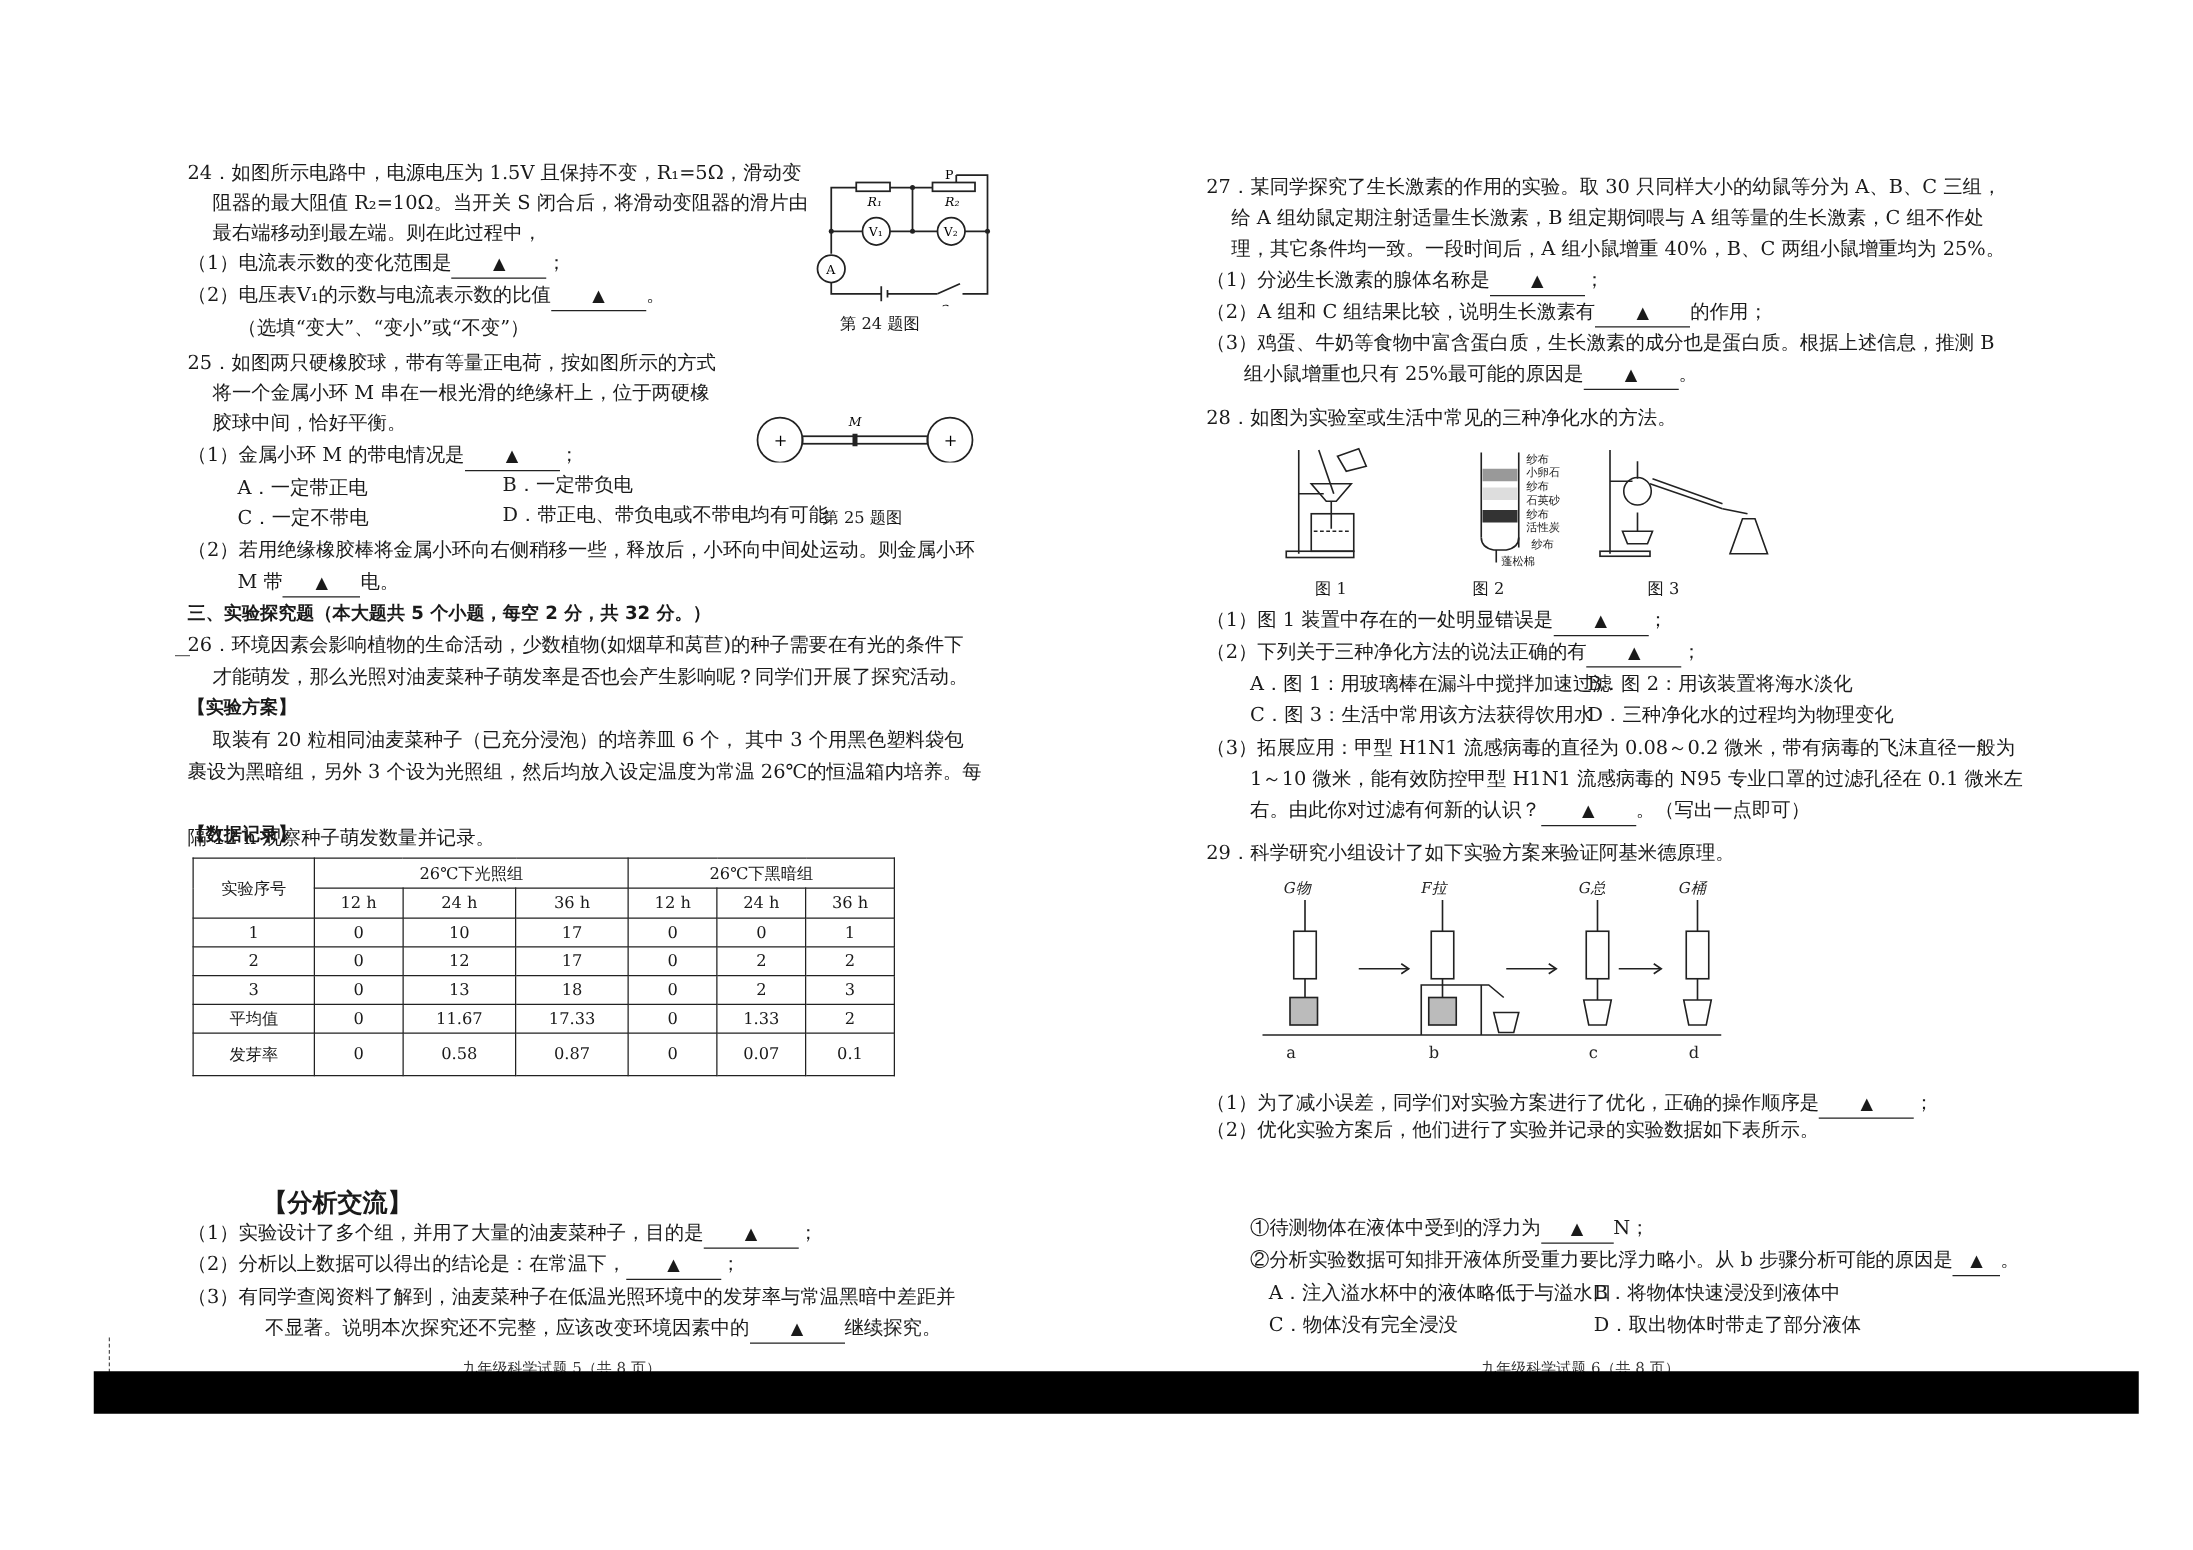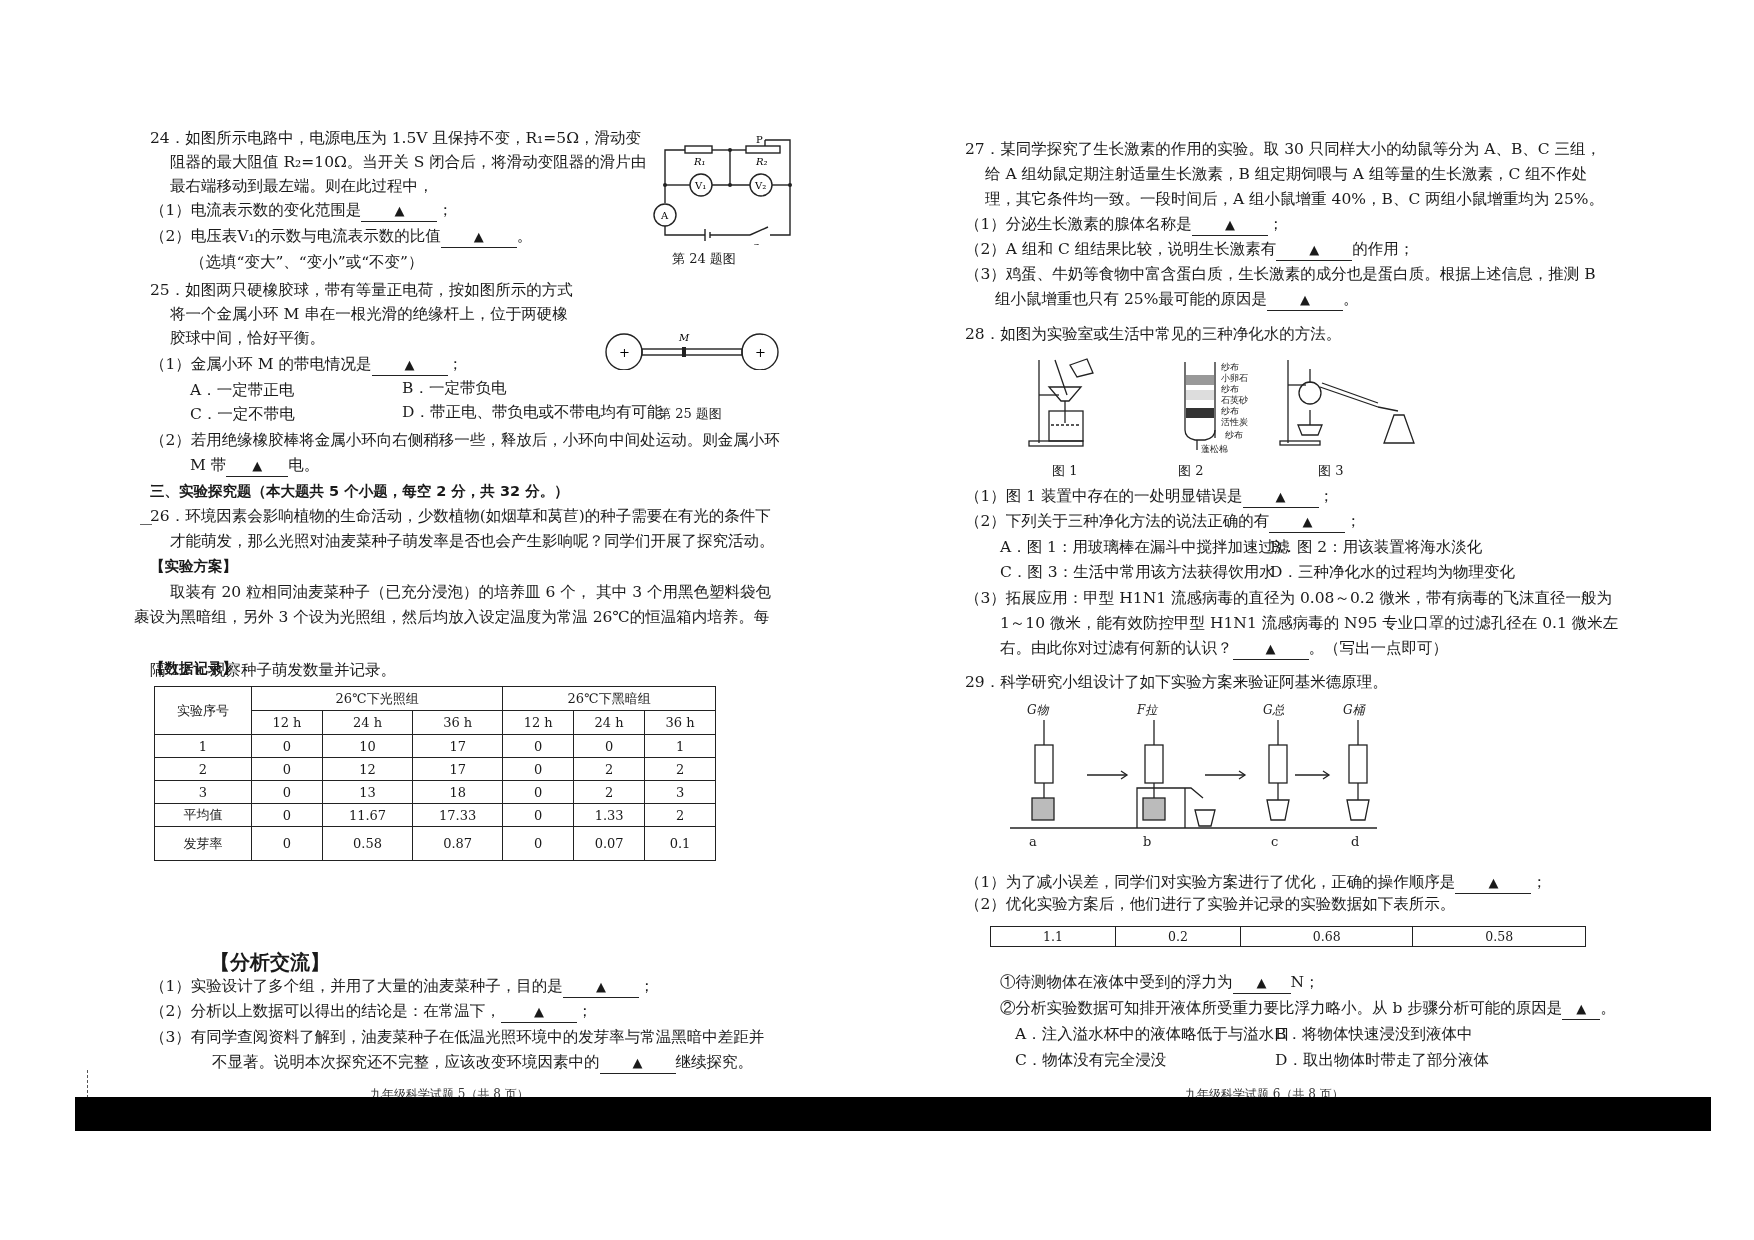--- a/index.html
+++ b/index.html
@@ -100,21 +100,21 @@
   <div class="caption" style="left:658px;top:405px;">第 25 题图</div>
 
   <div class="dash"></div>
 
   <div class="abs bold" style="left:150px;top:481px;font-family:'DejaVu Sans',sans-serif;font-size:14.5px;">三、实验探究题（本大题共 5 个小题，每空 2 分，共 32 分。）</div>
 
   <div class="abs" style="left:150px;top:506px;">26．环境因素会影响植物的生命活动，少数植物(如烟草和莴苣)的种子需要在有光的条件下</div>
   <div class="abs" style="left:170px;top:531px;">才能萌发，那么光照对油麦菜种子萌发率是否也会产生影响呢？同学们开展了探究活动。</div>
   <div class="abs bold" style="left:150px;top:556px;font-family:'DejaVu Sans',sans-serif;font-size:14.5px;">【实验方案】</div>
   <div class="abs" style="left:170px;top:582px;">取装有 20 粒相同油麦菜种子（已充分浸泡）的培养皿 6 个， 其中 3 个用黑色塑料袋包</div>
-  <div class="abs" style="left:134px;top:607px;">裹设为黑暗组，另外 3 个设为光照组，然后均放入设定温度为常温 26℃的恒温箱内培养。每</div>
+  <div class="abs" style="left:150px;top:607px;">裹设为黑暗组，另外 3 个设为光照组，然后均放入设定温度为常温 26℃的恒温箱内培养。每</div>
   <div class="abs" style="left:150px;top:660px;">隔 12 h 观察种子萌发数量并记录。</div>
   <div class="abs bold" style="left:150px;top:658px;font-family:'DejaVu Sans',sans-serif;font-size:14.5px;">【数据记录】</div>
 
   <table class="data" style="left:154px;top:686px;width:562px;">
     <tbody>
         <tr style="height:24px;">
       <td rowspan="2" style="width:96px;margin-top:28px;">实验序号</td>
       <td colspan="3">26℃下光照组</td>
       <td colspan="3">26℃下黑暗组</td>
     </tr>
@@ -331,26 +331,20 @@
     </g>
   </svg>
 
   <div class="abs" style="left:965px;top:872px;">
     <span>（1）为了减小误差，同学们对实验方案进行了优化，正确的操作顺序是</span><span class="blank"><span class="tri">▲</span></span><span>；</span>
   </div>
   <div class="abs" style="left:965px;top:894px;">（2）优化实验方案后，他们进行了实验并记录的实验数据如下表所示。</div>
 
   <table class="data" style="left:990px;top:926px;width:596px;font-size:12.5px;">
     <tbody>
-    <tr style="height:20px;">
-      <td>1.1</td>
-      <td>0.2</td>
-      <td>0.68</td>
-      <td>0.58</td>
-    </tr>
   </tbody>
     </table>
 
   <div class="abs" style="left:1000px;top:972px;">
     <span>①待测物体在液体中受到的浮力为</span><span class="blank" style="min-width:46px"><span class="tri">▲</span></span><span>N；</span>
   </div>
   <div class="abs" style="left:1000px;top:998px;">
     <span>②分析实验数据可知排开液体所受重力要比浮力略小。从 b 步骤分析可能的原因是</span><span class="blank" style="min-width:26px"><span class="tri">▲</span></span><span>。</span>
   </div>
   <div class="abs" style="left:1015px;top:1024px;">A．注入溢水杯中的液体略低于与溢水口</div>

